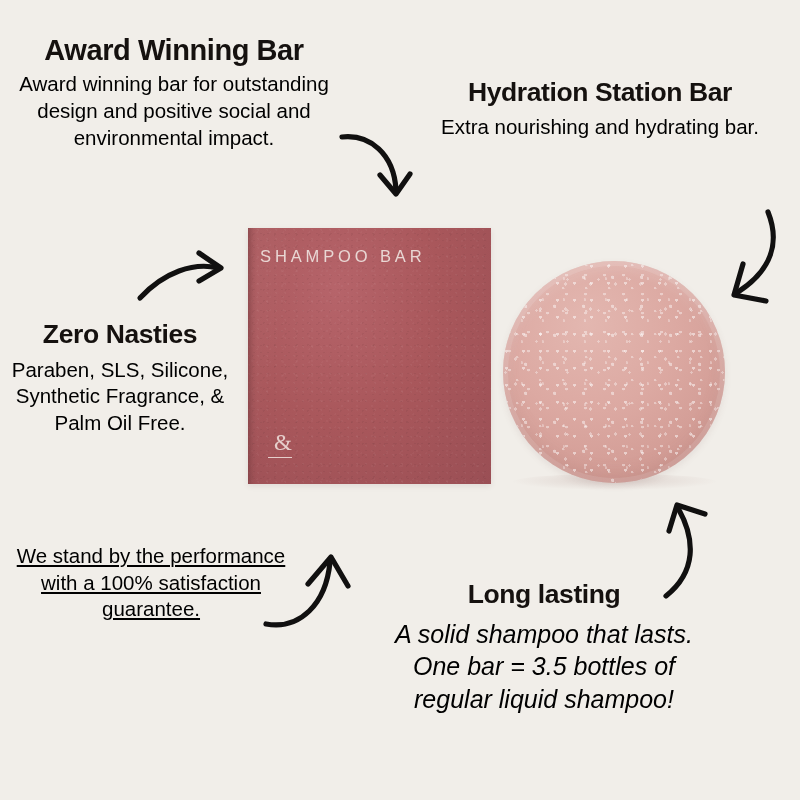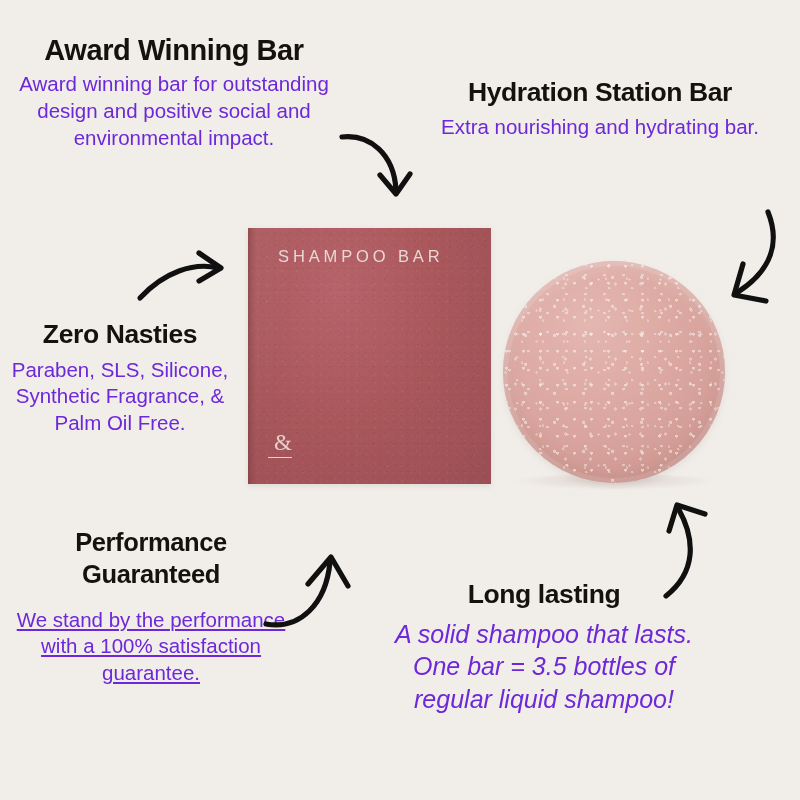--- a/index.html
+++ b/index.html
@@ -23,21 +23,21 @@
   
   .feature { position: absolute; }
   .feature .title {
     font-weight: bold;
     color: #15110F;
     letter-spacing: -0.015em;
     margin: 0 0 2px 0;
     line-height: 1.12;
   }
   .feature .body {
-    color: #6d28d9;
+    color: #000000;
     font-weight: 300;
     line-height: 1.30;
     margin: 0;
   }
 
   
   #f-award { left: 8px; top: 34px; width: 332px; text-align: center; }
   #f-award .title { font-size: 29px; }
   #f-award .body { font-size: 20.5px; margin-top: 5px; }
 
@@ -89,21 +89,21 @@
   
   #box-side {
     position: absolute;
     left: 0; top: 0; bottom: 0;
     width: 9px;
     background: linear-gradient(90deg, rgba(120,58,62,0.55) 0%, rgba(140,70,74,0.18) 60%, rgba(0,0,0,0) 100%);
     pointer-events: none;
   }
   #box-title {
     position: absolute;
-    left: 30px; top: 19px;
+    left: 12px; top: 19px;
     font-size: 16.5px;
     letter-spacing: 0.235em;
     color: #E9D7D4;
     font-weight: 400;
     white-space: nowrap;
   }
   #box-ingredients {
     position: absolute;
     right: 13px; top: 100px;
     text-align: right;
@@ -199,21 +199,20 @@
     <p class="title">Hydration Station Bar</p>
     <p class="body">Extra nourishing and hydrating bar.</p>
   </div>
 
   <div class="feature" id="f-zero">
     <p class="title">Zero Nasties</p>
     <p class="body">Paraben, SLS, Silicone, Synthetic Fragrance, &amp; Palm Oil Free.</p>
   </div>
 
   <div class="feature" id="f-performance">
-    <p class="title">Performance Guaranteed</p>
     <p class="body">We stand by the performance with a 100% satisfaction guarantee.</p>
   </div>
 
   <div class="feature" id="f-long">
     <p class="title">Long lasting</p>
     <p class="body">A solid shampoo that lasts. One bar = 3.5 bottles of regular liquid shampoo!</p>
   </div>
 
   <div id="product-box">
     <div class="grain"></div>

